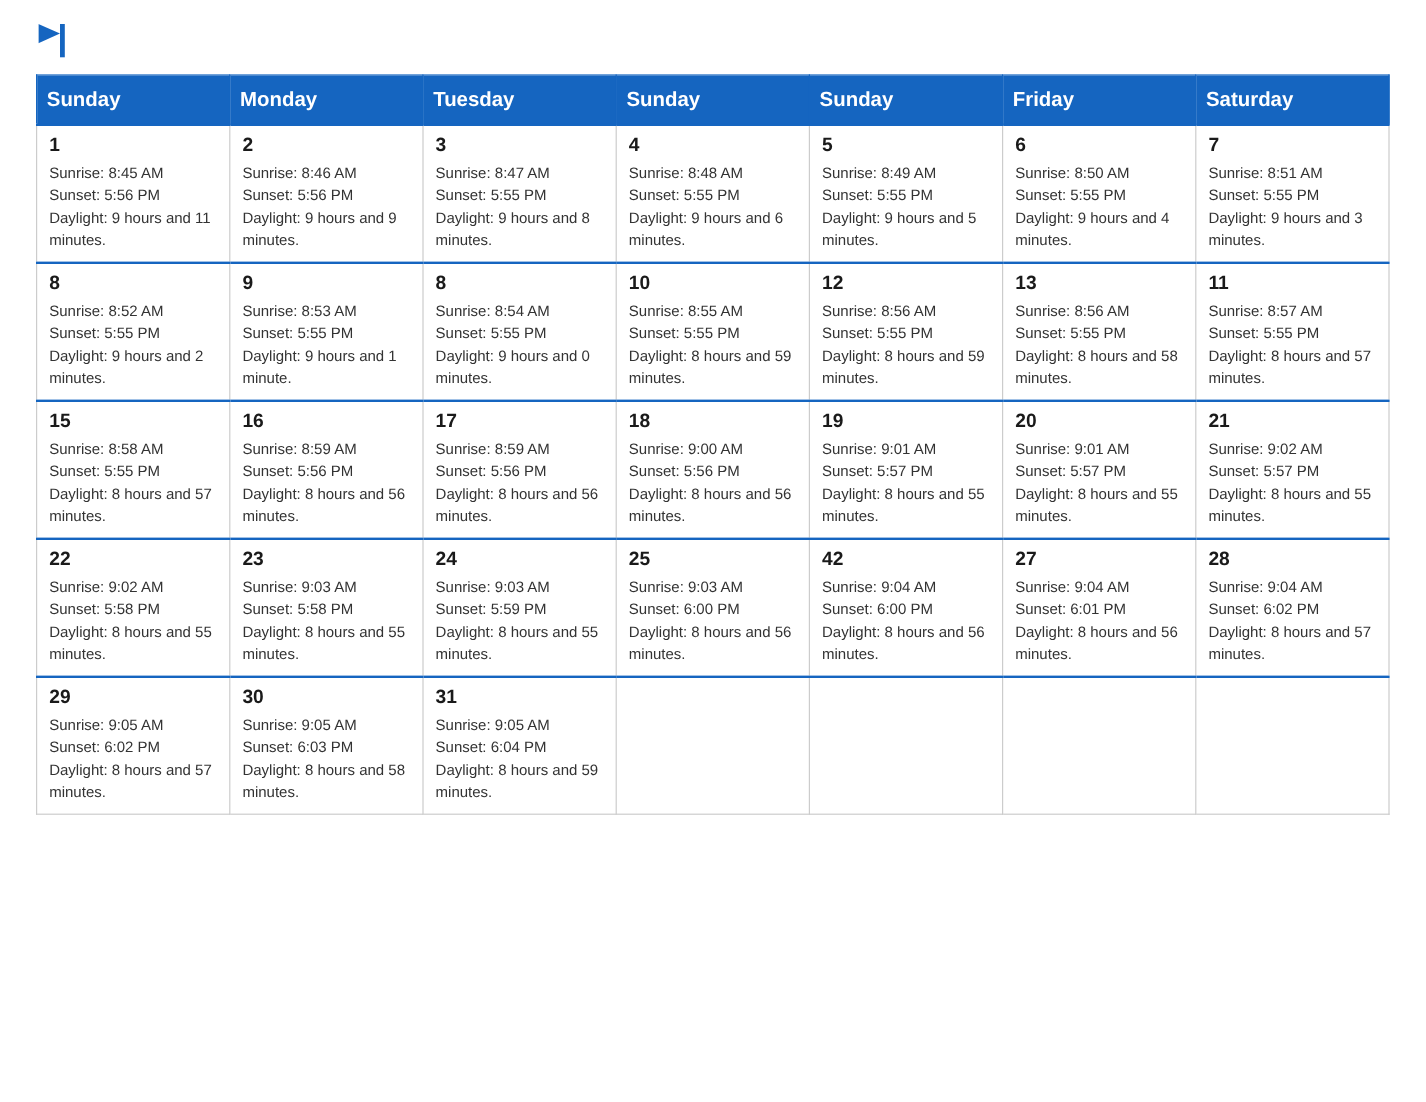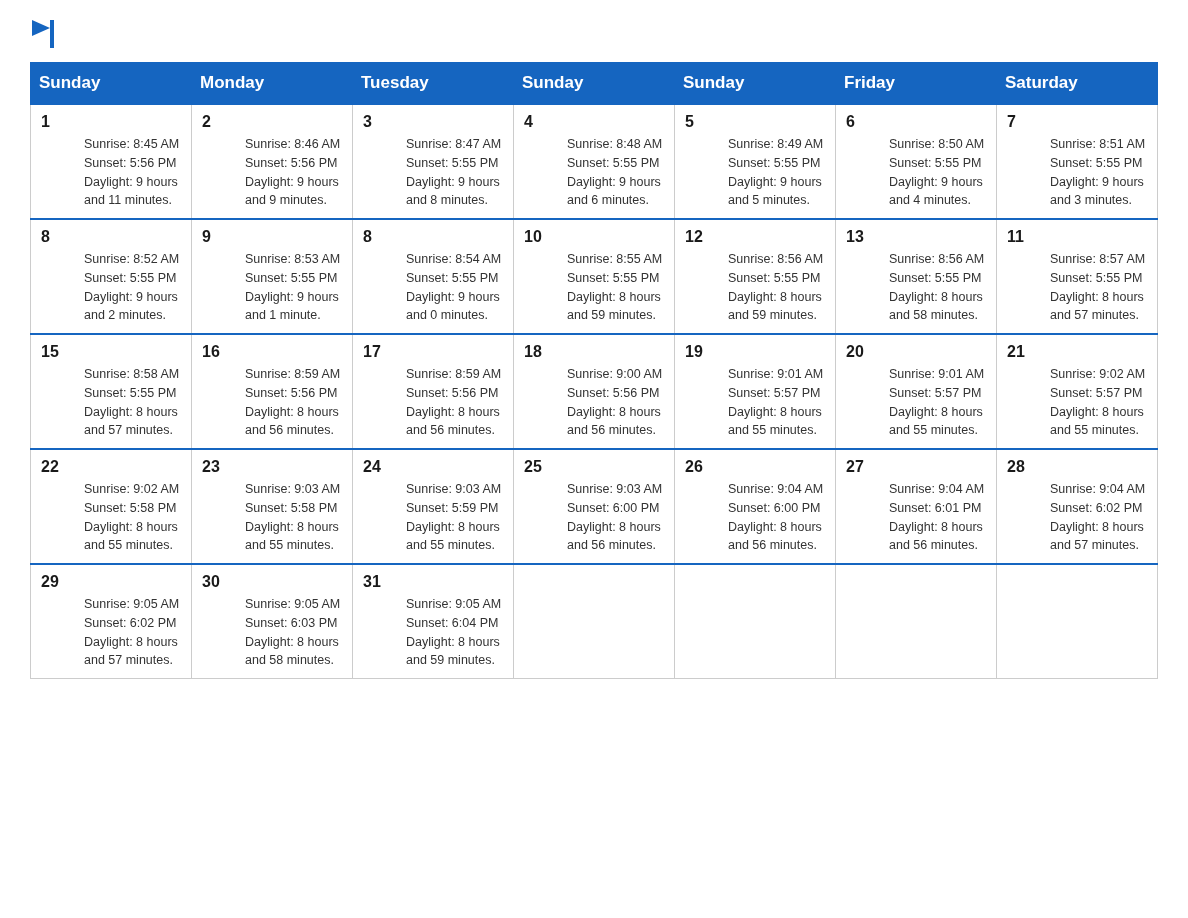--- a/index.html
+++ b/index.html
@@ -77,21 +77,20 @@
       font-size: 16px;
       font-weight: bold;
       color: #1a1a1a;
       display: block;
       margin-bottom: 4px;
     }
     .calendar-table tbody tr td .day-info {
       font-size: 12.5px;
       color: #333;
       line-height: 1.5;
-      margin-left: 43px;
     }
     .calendar-table tbody tr td.empty {
       background: #fff;
     }
     .row-border-top td {
       border-top: 2px solid #1565C0 !important;
     }
   </style>
 </head>
 <body>
@@ -229,21 +228,21 @@
         </td>
         <td>
           <span class="day-num">24</span>
           <div class="day-info">Sunrise: 9:03 AM<br>Sunset: 5:59 PM<br>Daylight: 8 hours and 55 minutes.</div>
         </td>
         <td>
           <span class="day-num">25</span>
           <div class="day-info">Sunrise: 9:03 AM<br>Sunset: 6:00 PM<br>Daylight: 8 hours and 56 minutes.</div>
         </td>
         <td>
-          <span class="day-num">26</span>
+          <span class="day-num">42</span>
           <div class="day-info">Sunrise: 9:04 AM<br>Sunset: 6:00 PM<br>Daylight: 8 hours and 56 minutes.</div>
         </td>
         <td>
           <span class="day-num">27</span>
           <div class="day-info">Sunrise: 9:04 AM<br>Sunset: 6:01 PM<br>Daylight: 8 hours and 56 minutes.</div>
         </td>
         <td>
           <span class="day-num">28</span>
           <div class="day-info">Sunrise: 9:04 AM<br>Sunset: 6:02 PM<br>Daylight: 8 hours and 57 minutes.</div>
         </td>

